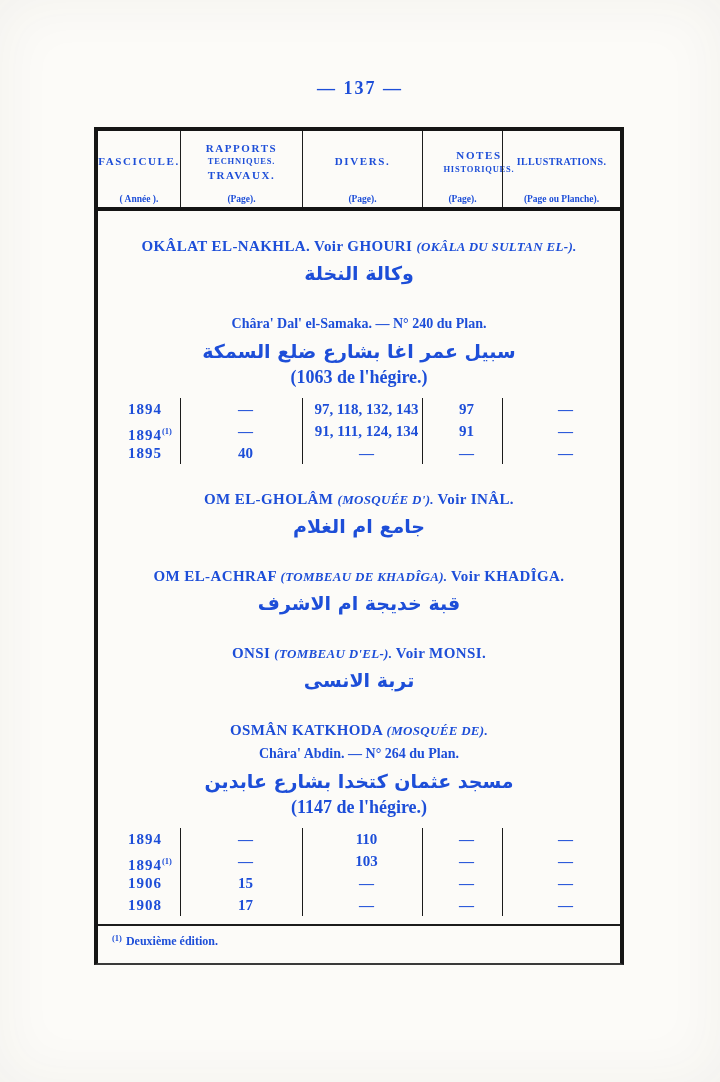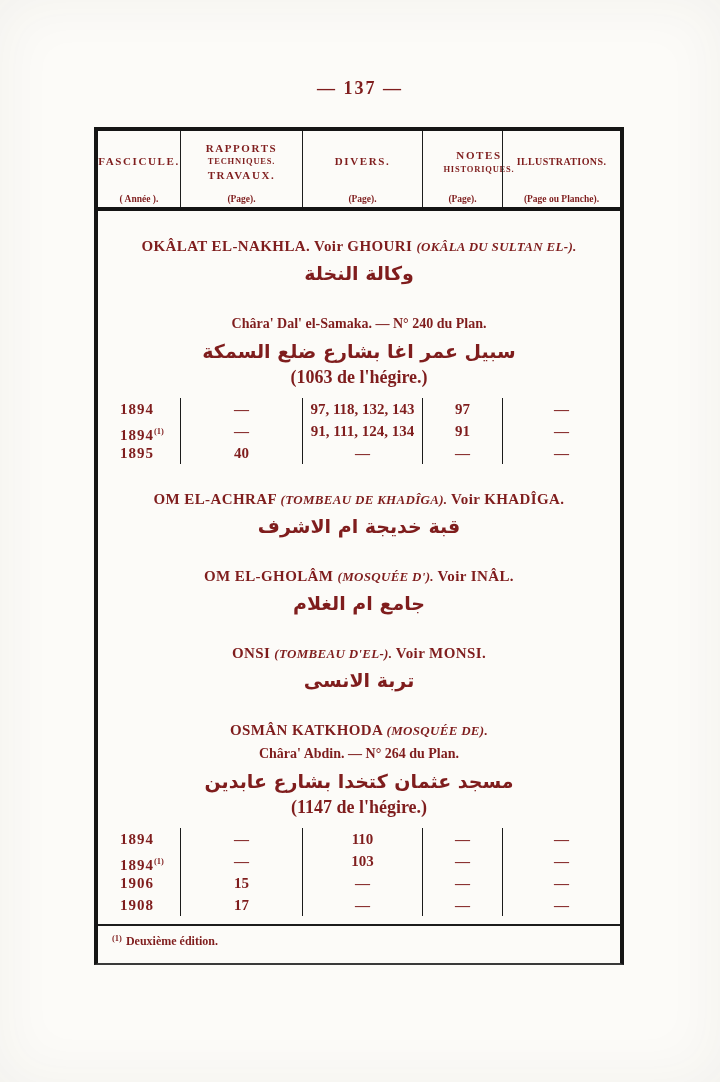--- a/index.html
+++ b/index.html
@@ -1,21 +1,21 @@
 <!DOCTYPE html>
 <html><head>
 <meta charset="utf-8">
 <style>
   html,body{margin:0;padding:0;background:#e9e7e2;}
   .page{
     position:relative;
     width:720px;height:1082px;
     background:#fcfbf8;
     font-family:"Liberation Serif","DejaVu Serif",serif;
-    color:#7f1d1d;
+    color:#1d4ed8;
     overflow:hidden;
     box-shadow: inset 0 0 60px rgba(60,50,30,0.05);
   }
   .page-number{
     position:absolute;top:78px;left:0;width:100%;
     text-align:center;
     font-size:18px;font-weight:700;letter-spacing:2px;
   }
   .frame{
     position:absolute;left:94px;top:127px;
@@ -68,21 +68,21 @@
   }
   .arabic{
     direction:rtl;
     text-align:center;
     font-family:"DejaVu Sans",sans-serif;
     font-size:19px;font-weight:700;line-height:30px;
   }
   .hegira{text-align:center;font-size:18px;font-weight:700;line-height:22px;}
   
   .rows{display:flex;margin-top:10px;}
-  .rcol{box-sizing:border-box;}
+  .rcol{box-sizing:border-box;padding-left:8px;}
   .rcol:not(:first-child){border-left:1.2px solid #1b1b1b;}
   .rcell{
     height:22px;line-height:22px;
     font-size:15px;text-align:center;white-space:nowrap;
   }
   .rcol.year .rcell{text-align:left;padding-left:22px;letter-spacing:1px;}
   .rcell sup{font-size:8.5px;vertical-align:6px;letter-spacing:0;}
   
   .footrule{border-top:2px solid #1c1c1c;margin-top:8px;}
   .footnote{
@@ -164,26 +164,26 @@
               <div class="rcell">—</div>
             </div>
             <div class="rcol" style="width: 118px;">
               <div class="rcell">—</div>
               <div class="rcell">—</div>
               <div class="rcell">—</div>
             </div>
           </div>
         </div>
         <div class="section">
+          <div class="sec-heading"><span class="main">OM EL-GHOLÂM </span><span class="smallcaps">(MOSQUÉE D'). </span><span class="main">Voir INÂL.</span></div>
+          <div class="arabic">جامع ام الغلام</div>
+        </div>
+        <div class="section">
           <div class="sec-heading"><span class="main">OM EL-ACHRAF </span><span class="smallcaps">(TOMBEAU DE KHADÎGA). </span><span class="main">Voir KHADÎGA.</span></div>
           <div class="arabic">قبة خديجة ام الاشرف</div>
-        </div>
-        <div class="section">
-          <div class="sec-heading"><span class="main">OM EL-GHOLÂM </span><span class="smallcaps">(MOSQUÉE D'). </span><span class="main">Voir INÂL.</span></div>
-          <div class="arabic">جامع ام الغلام</div>
         </div>
         <div class="section">
           <div class="sec-heading"><span class="main">ONSI </span><span class="smallcaps">(TOMBEAU D'EL-). </span><span class="main">Voir MONSI.</span></div>
           <div class="arabic">تربة الانسى</div>
         </div>
         <div class="section">
           <div class="sec-heading"><span class="main">OSMÂN KATKHODA </span><span class="smallcaps">(MOSQUÉE DE).</span></div>
           <div class="address">Châra' Abdin. — N° 264 du Plan.</div>
           <div class="arabic">مسجد عثمان كتخدا بشارع عابدين</div>
           <div class="hegira">(1147 de l'hégire.)</div>

